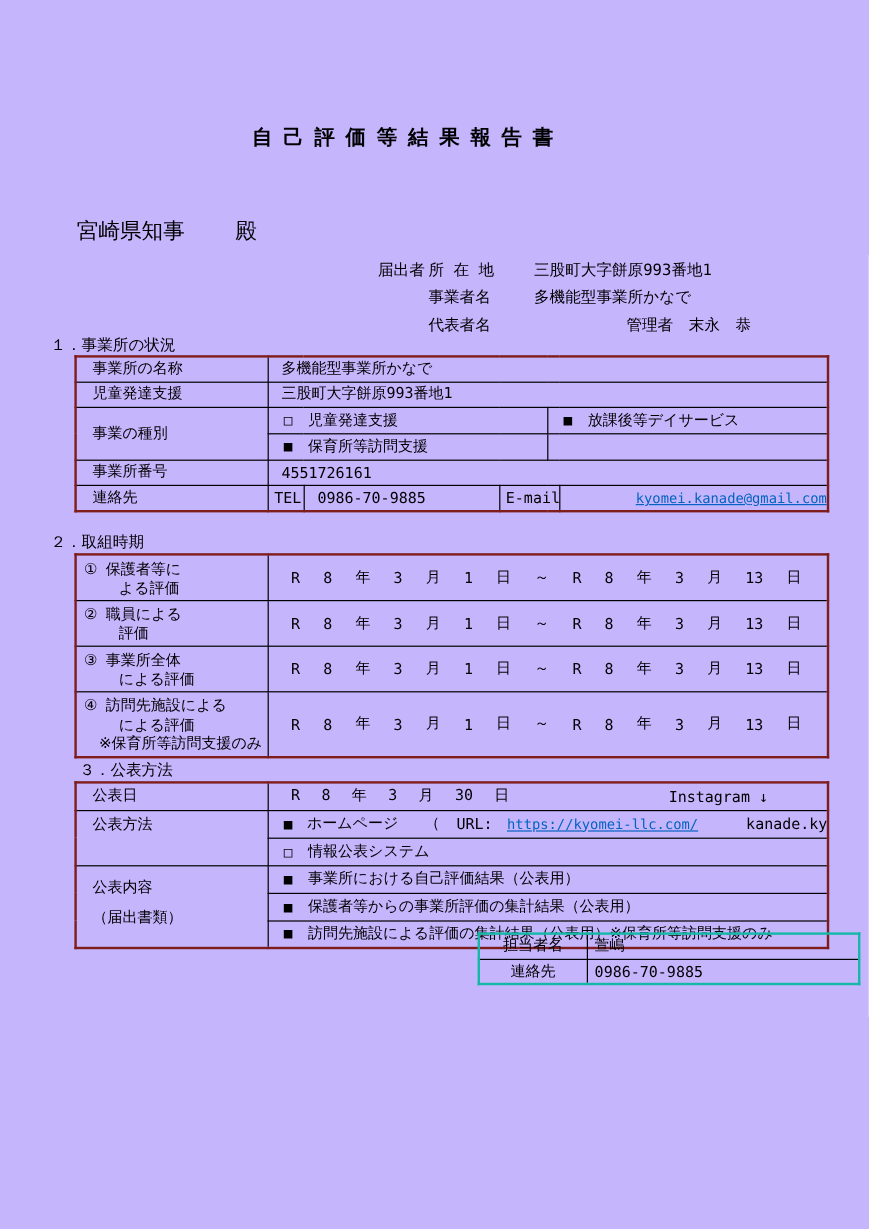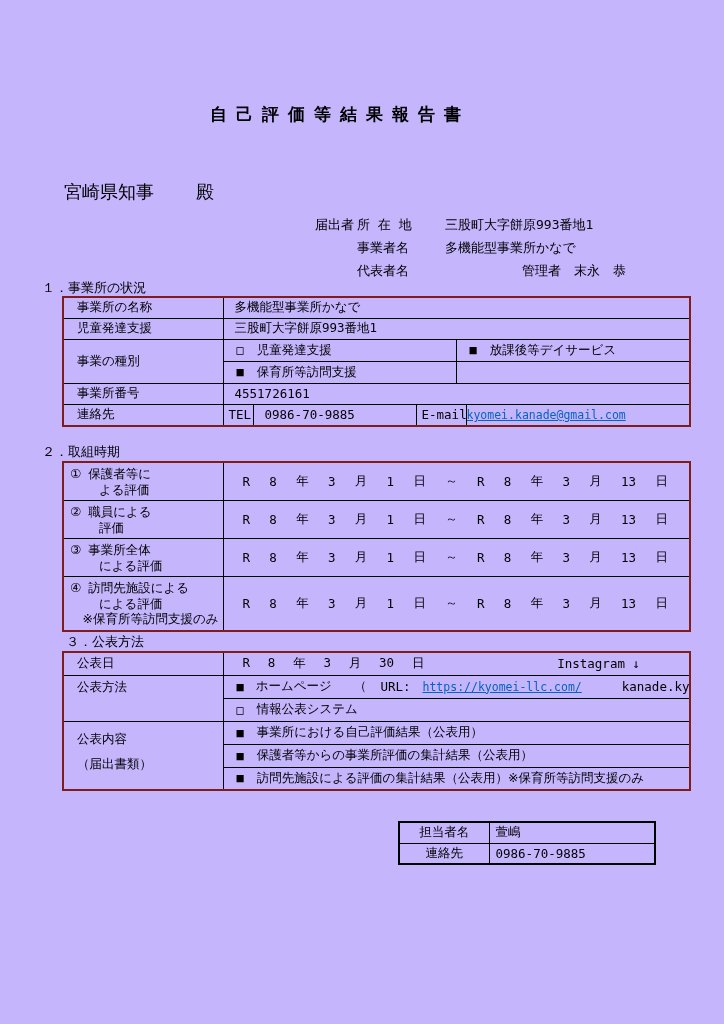--- a/index.html
+++ b/index.html
@@ -50,21 +50,21 @@
   .t1 tr { height:21px; }
   .t1 tr.tall { height:22px; }
 
   .chk-cell { display:flex; align-items:center; gap:13px; padding-left:13px; }
   .chk { font-size:12px; }
 
   .email-link, .url-link {
     color:#0563C1; text-decoration:underline; cursor:pointer;
     font-size:11.5px; font-family:"DejaVu Sans Mono",monospace;
   }
-  .email-cell { text-align:left; }
+  .email-cell { text-align:right; }
 
   
   .t2 { top:461px; }
   .t2 .rlabel { padding:3px 4px 3px 6px; line-height:15.5px; vertical-align:middle; }
   .t2 .no-line { display:flex; gap:7px; }
   .t2 .line2 { padding-left:29px; }
   .t2 .line3 { padding-left:5px;text-align:right; }
   .period {
     display:flex; justify-content:space-between; align-items:center;
     padding:0 21px 0 19px; height:100%;
@@ -75,21 +75,21 @@
   .t3 tr { height:23px; }
   .pubdate-cell { display:flex; align-items:center; justify-content:space-between; padding:0 49px 0 19px; }
   .pubdate-tokens { width:182px; display:flex; justify-content:space-between; }
   .method1 { display:flex; align-items:center; padding-left:13px; gap:12px; }
   .m-paren-open { margin-left:10px; }
   .m-url-key { margin-left:2px;text-align:right; }
   .m-account { margin-left:28px; }
   .content-lbl { vertical-align:top; padding:3px 0 12px 13px; line-height:25px; white-space:normal; }
 
   
-  .footer-table { position:absolute; left:398px; top:821px; width:258px; border:2px solid #000000; }
+  .footer-table { position:absolute; left:398px; top:777px; width:319px; border:2px solid #14b8a6; }
   .footer-table td { border:1px solid #000; font-size:12.5px; }
   .footer-table tr { height:21px; }
   .f-label { width:90px; text-align:center; }
   .f-value { padding-left:6px; }
 </style>
 </head>
 <body>
 
 <div class="page">
 

